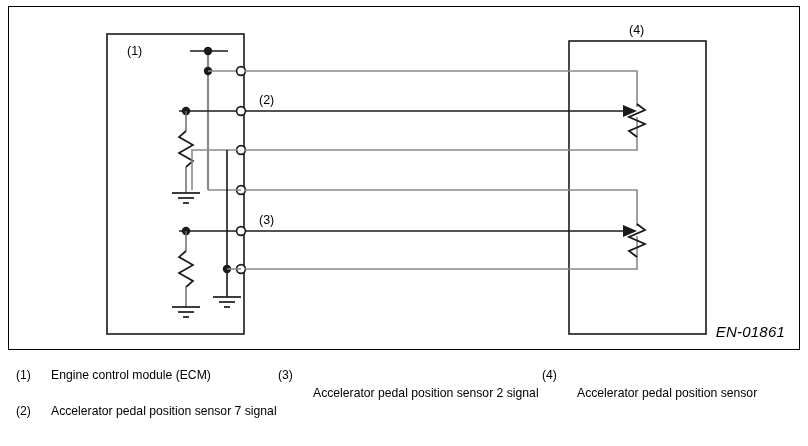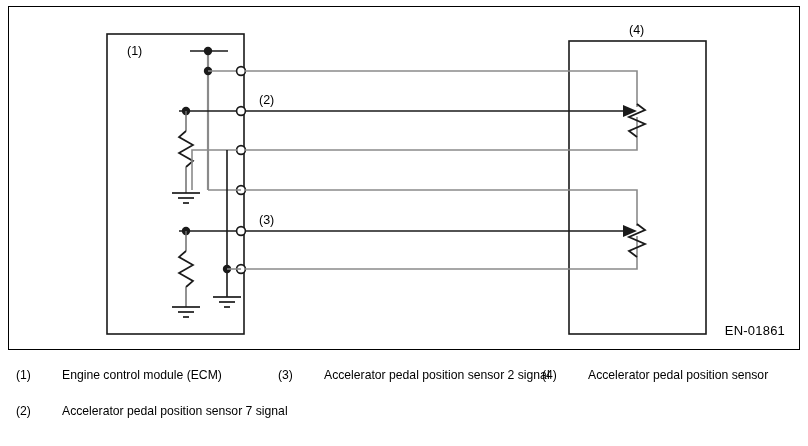--- a/index.html
+++ b/index.html
@@ -31,23 +31,24 @@
   }
   #diagram-svg {
     position: absolute;
     left: 0;
     top: 0;
   }
   .fig-id {
     position: absolute;
     right: 14px;
     top: 316px;
-    font-size: 13px;
+    font-size: 15px;
     letter-spacing: 0.2px;
     color: #000;
+    font-style: italic;
   }
   #legend {
     position: absolute;
     left: 8px;
     top: 360px;
     width: 792px;
     height: 82px;
   }
   .legend-entry {
     position: absolute;
@@ -55,28 +56,28 @@
     line-height: 15.5px;
     color: #000;
   }
   .legend-num {
     position: absolute;
     width: 26px;
     text-align: left;
   }
   .legend-text {
     position: absolute;
-    left: 46px;
+    left: 35px;
     width: 240px;
   }
   .e1 { left: 8px;   top: 8px;  }
   .e2 { left: 8px;   top: 44px; }
   .e3 { left: 270px; top: 8px;  }
   .e4 { left: 534px; top: 8px;  }
-  .e3 .legend-text, .e4 .legend-text { width: 250px; }
+  .e3 .legend-text, .e4 .legend-text { width: 250px; margin-top: 18px; }
 </style>
 </head>
 <body>
 
 <div id="page">
 
   <div id="diagram-frame">
 
     <svg id="diagram-svg" width="790" height="342" viewBox="0 0 790 342">
 

